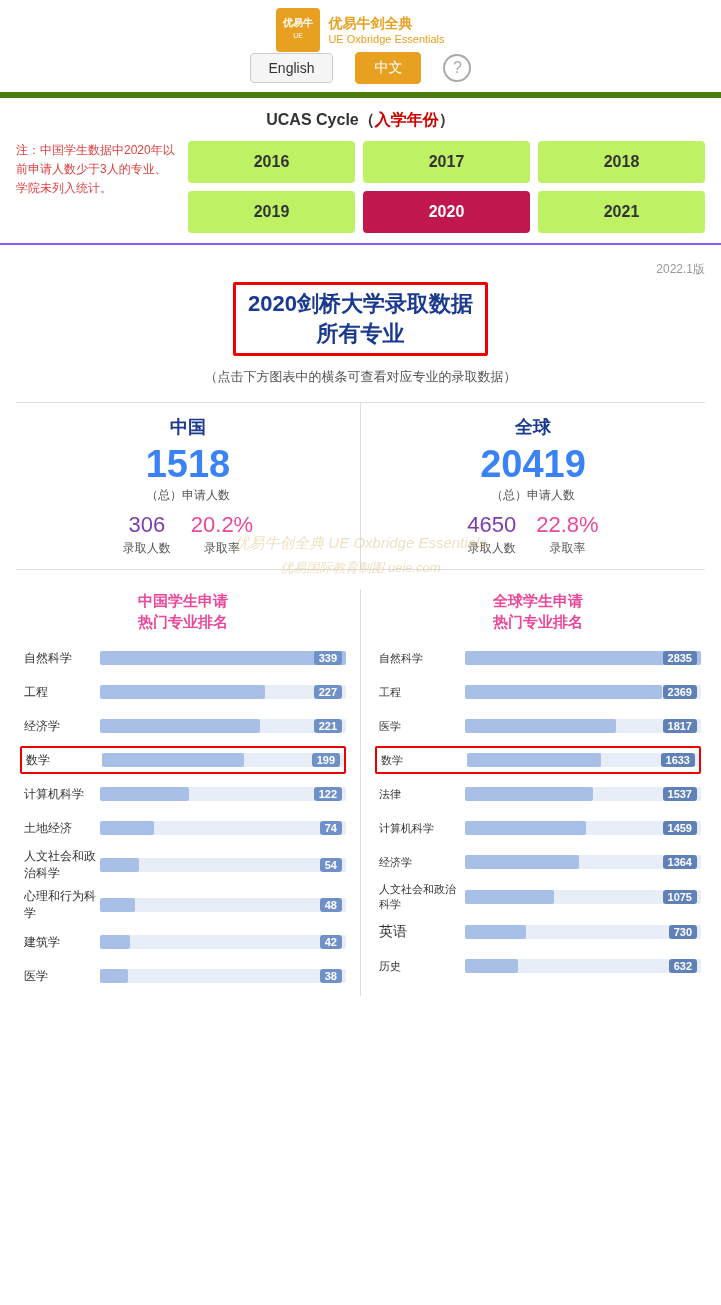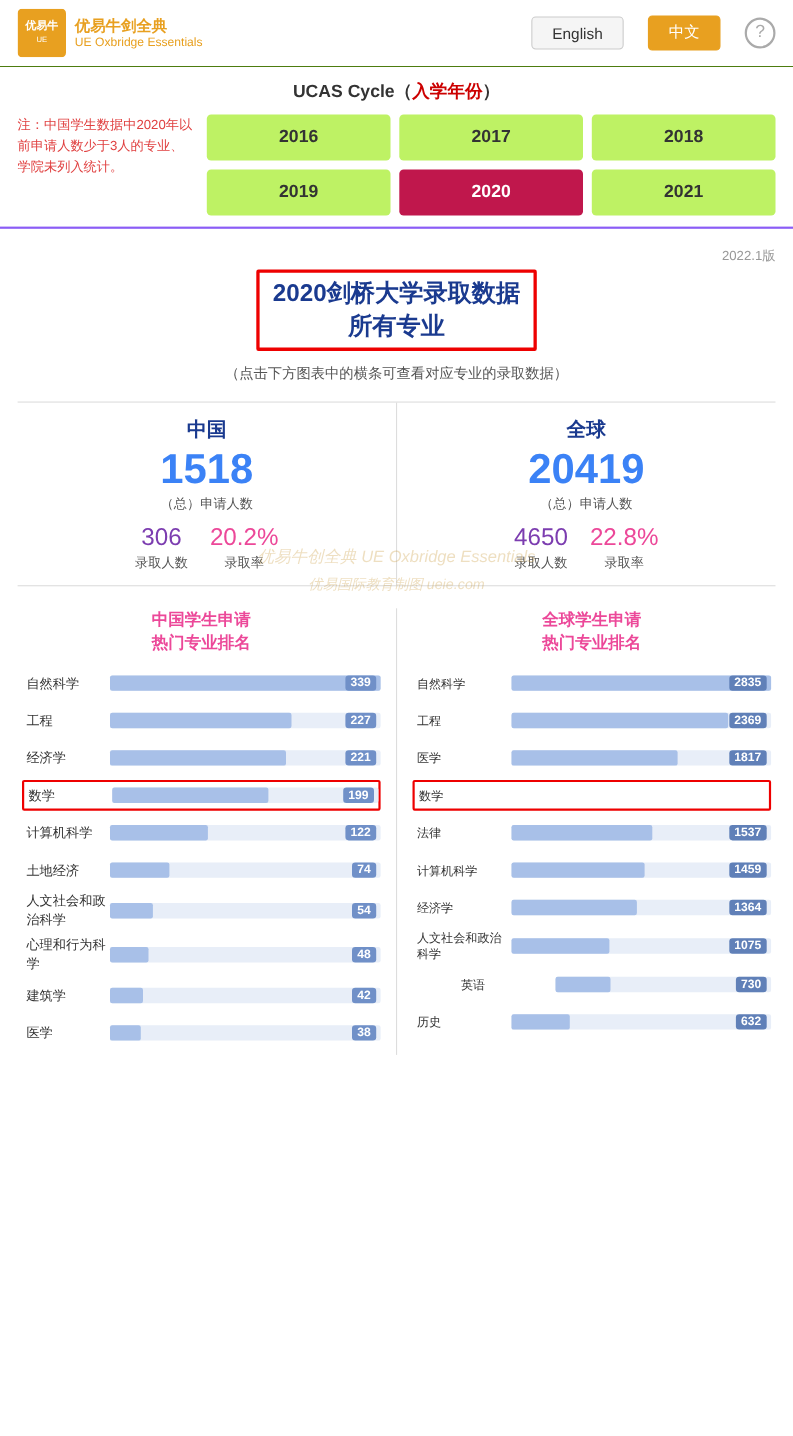--- a/index.html
+++ b/index.html
@@ -9,21 +9,22 @@
       background: #fff;
       color: #333;
     }
 
     
     .header {
       display: flex;
       align-items: center;
       justify-content: space-between;
       padding: 8px 16px;
-      border-bottom: 1px solid #4d7c0f;
+      border-bottom: 6px solid #4d7c0f;
+      flex-direction: column;
     }
     .logo-area {
       display: flex;
       align-items: center;
       gap: 8px;
     }
     .logo-icon {
       width: 44px;
       height: 44px;
     }
@@ -484,20 +485,24 @@
   </div>
           <div class="bar-row">
     <div class="bar-label" style="width:90px;font-size:11px;">医学</div>
     <div class="bar-track">
       <div class="bar-fill" style="width:64.09171075837743%"></div>
       <div class="bar-value bar-value-right">1817</div>
     </div>
   </div>
           <div class="bar-row highlighted">
     <div class="bar-label" style="width:90px;font-size:11px;">数学</div>
+    <div class="bar-track">
+      <div class="bar-fill" style="width:57.601410934744266%"></div>
+      <div class="bar-value bar-value-right">1633</div>
+    </div>
   </div>
           <div class="bar-row">
     <div class="bar-label" style="width:90px;font-size:11px;">法律</div>
     <div class="bar-track">
       <div class="bar-fill" style="width:54.21516754850089%"></div>
       <div class="bar-value bar-value-right">1537</div>
     </div>
   </div>
           <div class="bar-row">
     <div class="bar-label" style="width:90px;font-size:11px;">计算机科学</div>
@@ -514,21 +519,21 @@
     </div>
   </div>
           <div class="bar-row">
     <div class="bar-label" style="width:90px;font-size:11px;">人文社会和政治科学</div>
     <div class="bar-track">
       <div class="bar-fill" style="width:37.91887125220458%"></div>
       <div class="bar-value bar-value-right">1075</div>
     </div>
   </div>
           <div class="bar-row">
-    <div class="bar-label" style="width:90px;font-size:11px;margin-left:40px;">英语</div>
+    <div class="bar-label" style="width:90px;font-size:14px;">英语</div>
     <div class="bar-track">
       <div class="bar-fill" style="width:25.749559082892414%"></div>
       <div class="bar-value bar-value-right">730</div>
     </div>
   </div>
           <div class="bar-row">
     <div class="bar-label" style="width:90px;font-size:11px;">历史</div>
     <div class="bar-track">
       <div class="bar-fill" style="width:22.292768959435627%"></div>
       <div class="bar-value bar-value-right">632</div>

